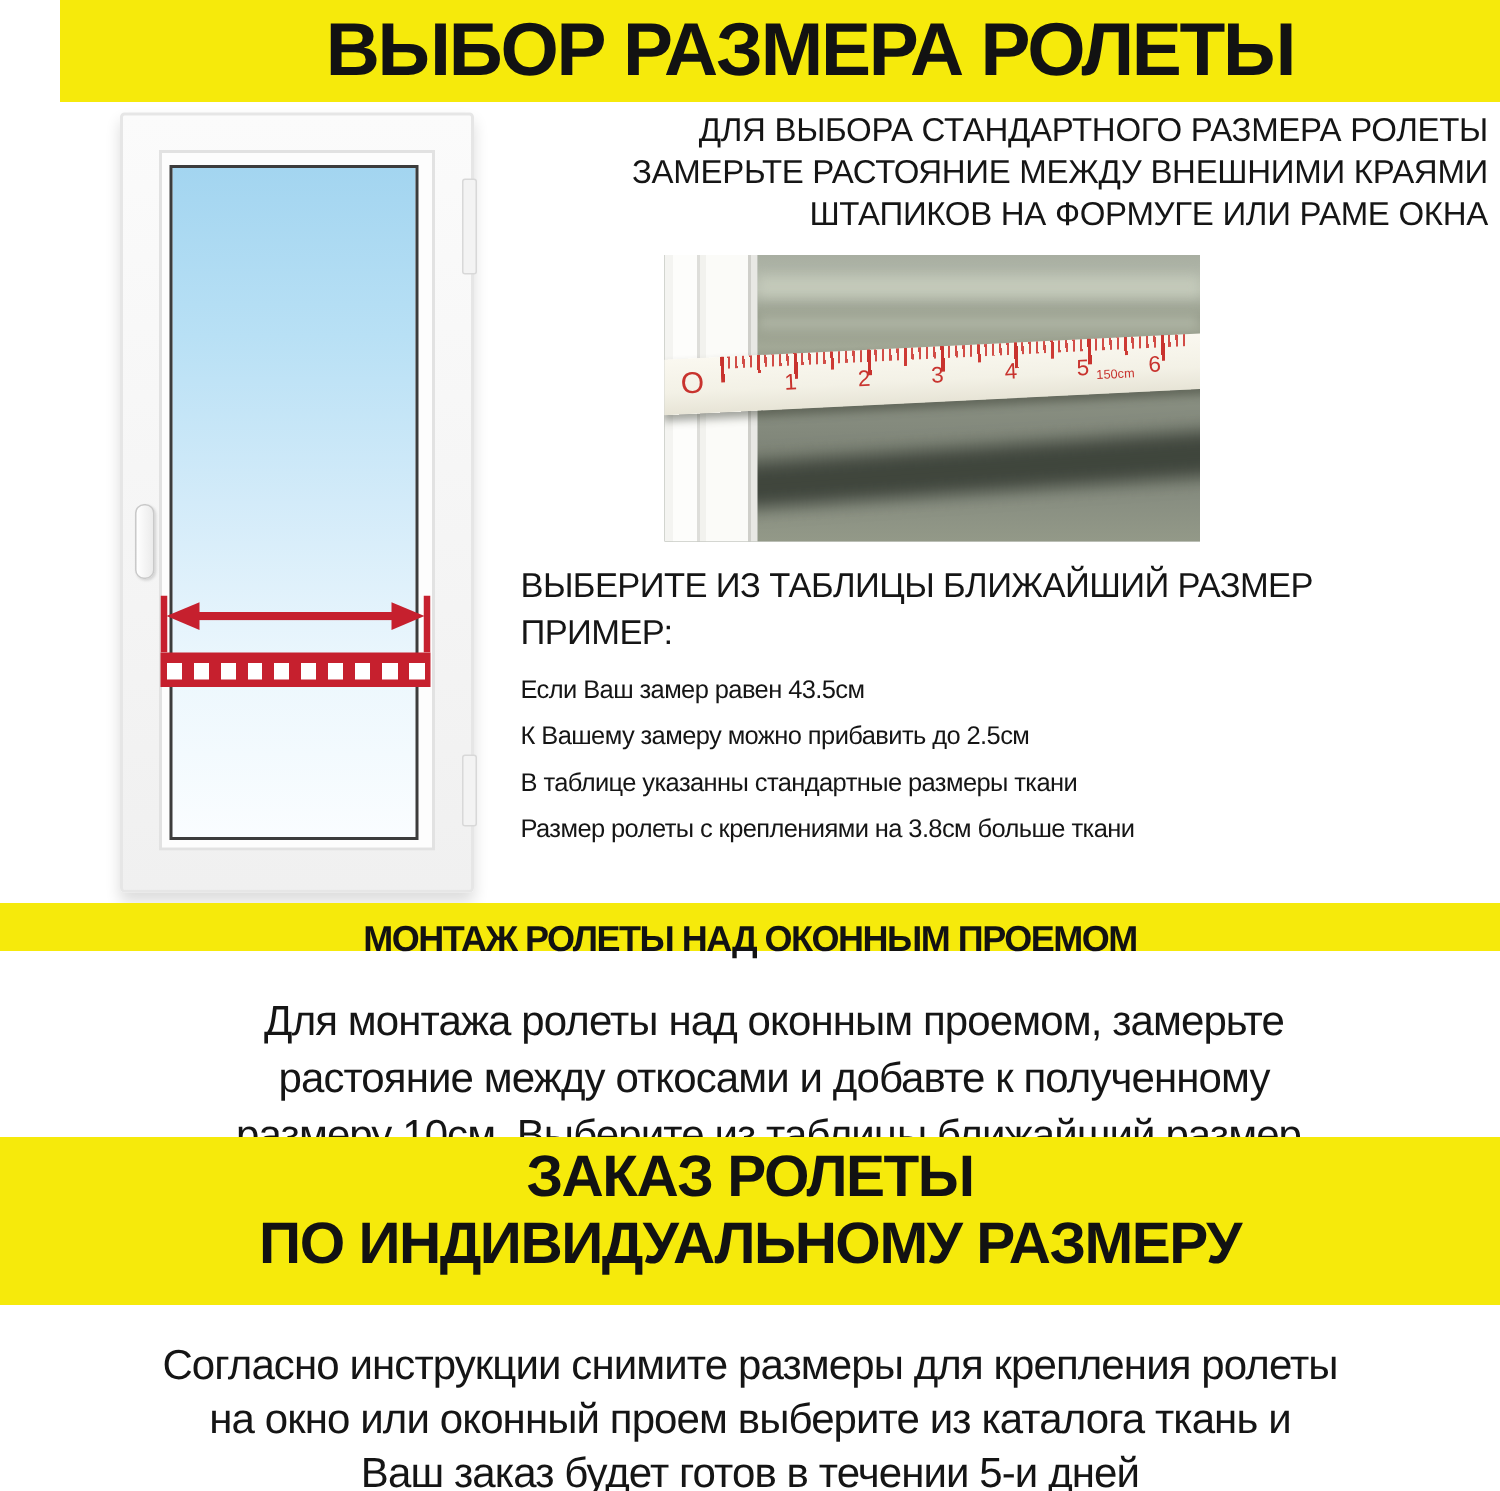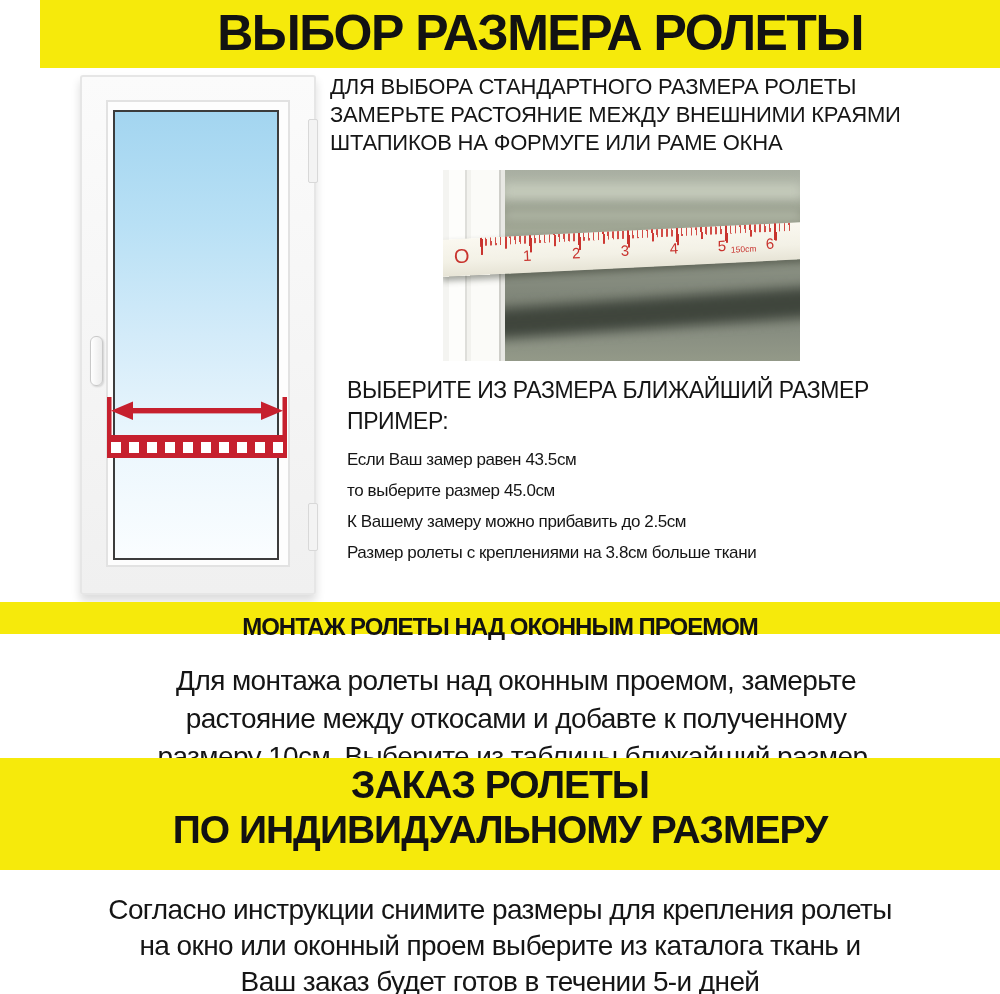--- a/index.html
+++ b/index.html
@@ -8,21 +8,21 @@
   .abs{position:absolute;}
 
   
   .band{position:absolute;left:0;width:1000px;background:#f6ea0b;color:#121212;
         text-align:center;font-weight:bold;box-sizing:border-box;}
   .band-top{top:0;height:68px;font-size:50px;line-height:66px;letter-spacing:-1.5px;margin-left:40px;}
   .band-mount{top:602px;height:32px;font-size:24px;line-height:50px;letter-spacing:-1px;}
   .band-custom{top:758px;height:112px;font-size:39px;line-height:45px;padding-top:4px;letter-spacing:-1px;}
 
   
-  .intro{left:330px;top:73px;width:662px;text-align:left;font-size:22px;line-height:28px;letter-spacing:-0.2px;}
+  .intro{left:330px;top:73px;width:662px;text-align:right;font-size:22px;line-height:28px;letter-spacing:-0.2px;}
   .table-note{left:347px;top:375px;width:630px;font-size:23px;line-height:30px;letter-spacing:-0.4px;}
   .table-note .head{line-height:31px;}
   .table-note .gap{height:7px;}
   .table-note .body-line{font-size:17px;line-height:31px;}
   .mount-text{left:0;top:662px;width:1000px;text-align:center;font-size:28px;line-height:38px;letter-spacing:-0.6px;margin-left:16px;}
   .order-text{left:0;top:892px;width:1000px;text-align:center;font-size:28px;line-height:36px;letter-spacing:-0.6px;}
 
   
   .window{left:80px;top:75px;width:236px;height:520px;}
   .win-body{position:absolute;inset:0;background:linear-gradient(180deg,#fbfbfb,#f0f0f0);
@@ -118,26 +118,26 @@
       <span class="tape-num num-2">2</span>
       <span class="tape-num num-3">3</span>
       <span class="tape-num num-4">4</span>
       <span class="tape-num num-5">5</span>
       <span class="tape-num num-6">6</span>
       <span class="tape-unit">150cm</span>
     </div>
   </div>
 
   <div class="abs table-note">
-    <div class="head">ВЫБЕРИТЕ ИЗ РАЗМЕРА БЛИЖАЙШИЙ РАЗМЕР</div>
+    <div class="head">ВЫБЕРИТЕ ИЗ ТАБЛИЦЫ БЛИЖАЙШИЙ РАЗМЕР</div>
     <div class="head">ПРИМЕР:</div>
     <div class="gap"></div>
     <div class="body-line">Если Ваш замер равен 43.5см</div>
-    <div class="body-line">то выберите размер 45.0см</div>
     <div class="body-line">К Вашему  замеру  можно прибавить до 2.5см</div>
+    <div class="body-line">В таблице указанны стандартные размеры ткани</div>
     <div class="body-line">Размер ролеты с креплениями на 3.8см больше ткани</div>
   </div>
 
   <div class="band band-mount">
     <span>МОНТАЖ РОЛЕТЫ НАД ОКОННЫМ ПРОЕМОМ</span>
   </div>
 
   <div class="abs mount-text">
     <div>Для монтажа ролеты над оконным проемом, замерьте</div>
     <div>растояние между откосами и добавте к полученному</div>

